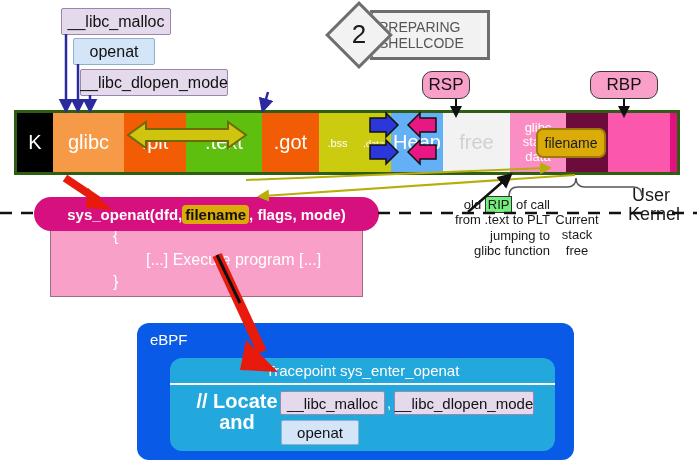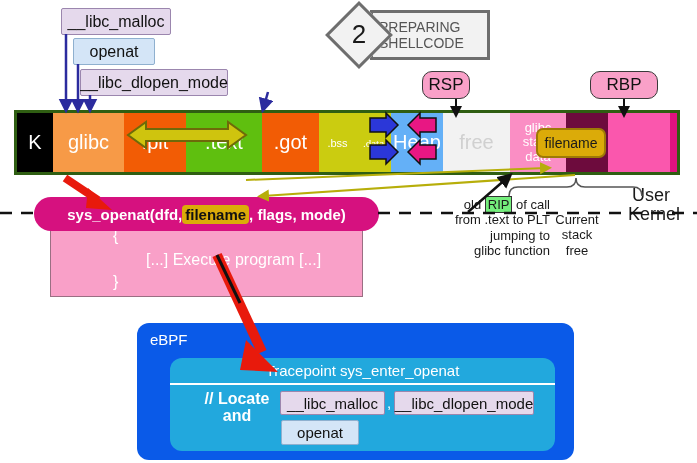--- a/index.html
+++ b/index.html
@@ -104,21 +104,21 @@
     border-radius: 12px;
   }
   #trace-title {
     color: #ffffff;
     font-size: 15px;
     text-align: center;
     border-bottom: 2px solid #ffffff;
   }
   #locate-text {
     color: #ffffff;
-    font-size: 16px;
+    font-size: 20px;
     font-weight: bold;
     line-height: 1.05;
     text-align: center;
   }
 
   
   .note {
     color: #1a1a1a;
     font-size: 13px;
     text-align: center;

